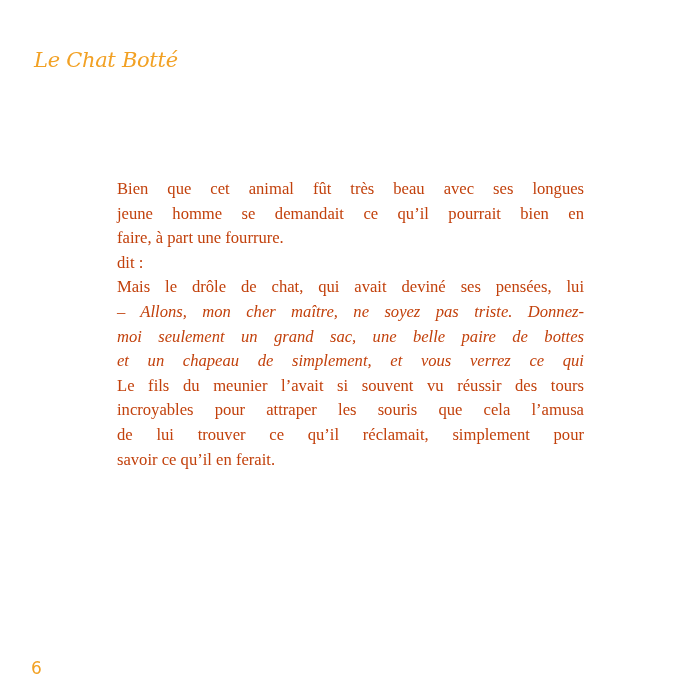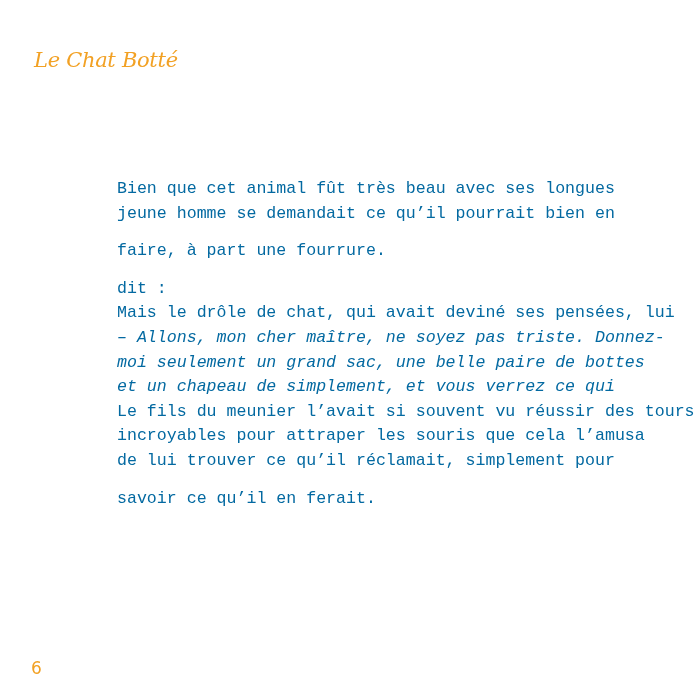--- a/index.html
+++ b/index.html
@@ -29,35 +29,34 @@
       letter-spacing: -0.3px;
       color: #F2A124;
       white-space: nowrap;
       margin-top: 18px;
     }
     .body-text {
       position: absolute;
       left: 117px;
       top: 177px;
       width: 467px;
-      font-family: Liberation Mono, monospace;
+      font-family: Liberation Serif, serif;
       font-size: 16.6px;
       line-height: 24.6px;
-      color: #0369a1;
+      color: #c2410c;
     }
     .line {
       display: block;
       text-align: justify;
       text-align-last: justify;
       white-space: nowrap;
       height: 24.6px;
     }
     .line.last {
       text-align-last: left;
-      margin-top: 13px;
     }
     .line.italic {
       font-style: italic;
     }
     .page-number {
       position: absolute;
       left: 31px;
       top: 658px;
       font-family: "DejaVu Sans", sans-serif;
       font-size: 17px;

